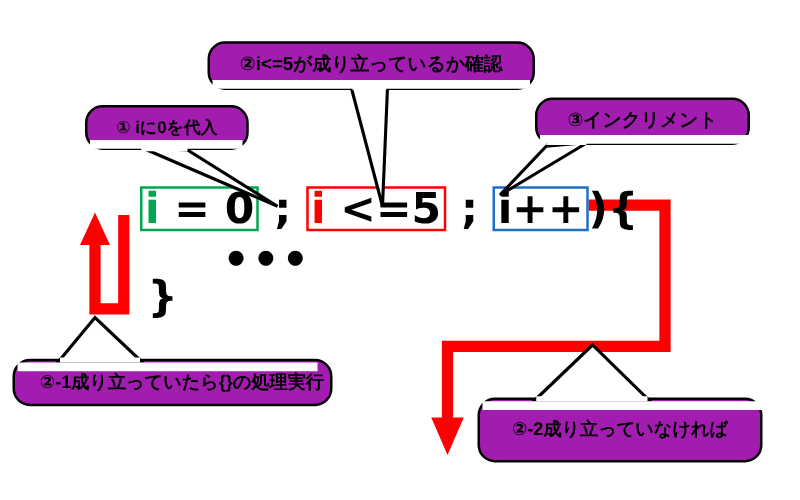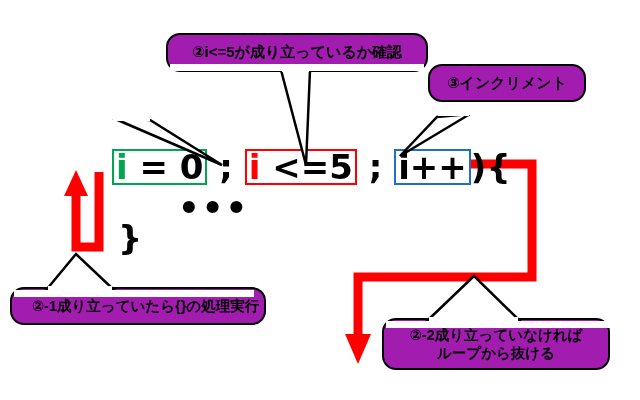--- a/index.html
+++ b/index.html
@@ -33,21 +33,21 @@
   }
   #callout-1 {
     left: 68px;  top: 84px;  width: 131px; height: 36px;
     font-size: 13.5px;
   }
   #callout-2 {
     left: 166px; top: 33px;  width: 262px; height: 39px;
     font-size: 15px;
   }
   #callout-3 {
-    left: 428px; top: 64px;  width: 158px; height: 38px;
+    left: 428px; top: 78px;  width: 172px; height: 38px;
     font-size: 15px;
   }
   #callout-4 {
     left: 10px;  top: 287px; width: 256px; height: 38px;
     font-size: 14.5px;
     padding-left: 15px;
   }
   #callout-5 {
     left: 382px; top: 318px; width: 228px; height: 52px;
     font-size: 14.5px;
@@ -142,31 +142,31 @@
     <span class="code-box" id="box-incr">
       <span class="var-black">i</span><span class="var-black">++</span>
     </span>
     <span>)</span>
     <span>{</span>
   </div>
 
   <div id="code-dots">•••</div>
   <div id="code-brace">}</div>
 
+  <div class="callout" id="callout-1">① iに0を代入</div>
 
   <div class="callout" id="callout-2">②i&lt;=5が成り立っているか確認</div>
 
   <div class="callout" id="callout-3">③インクリメント</div>
 
   <div class="callout" id="callout-4">②-1成り立っていたら{}の処理実行</div>
 
   <div class="callout" id="callout-5">
     <div>
       <div>②-2成り立っていなければ</div>
-      <div>ループから抜ける</div>
     </div>
   </div>
 
   <svg class="overlay" id="tails-layer" viewBox="0 0 640 400">
 
     <polygon points="113,118 150,120 222,165" fill="#ffffff" stroke="#000000" stroke-width="2.5" stroke-linejoin="miter"></polygon>
 
     <rect x="72" y="112" width="122" height="7" fill="#ffffff"></rect>
     <polyline points="113,119 150,119" fill="none" stroke="#ffffff" stroke-width="4"></polyline>
 

